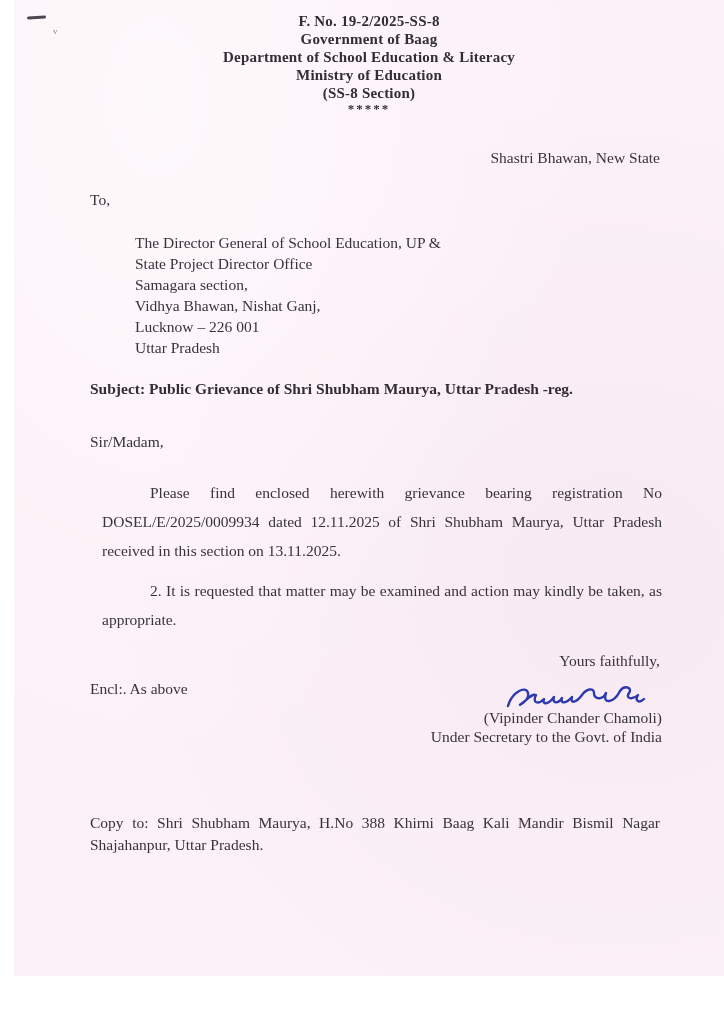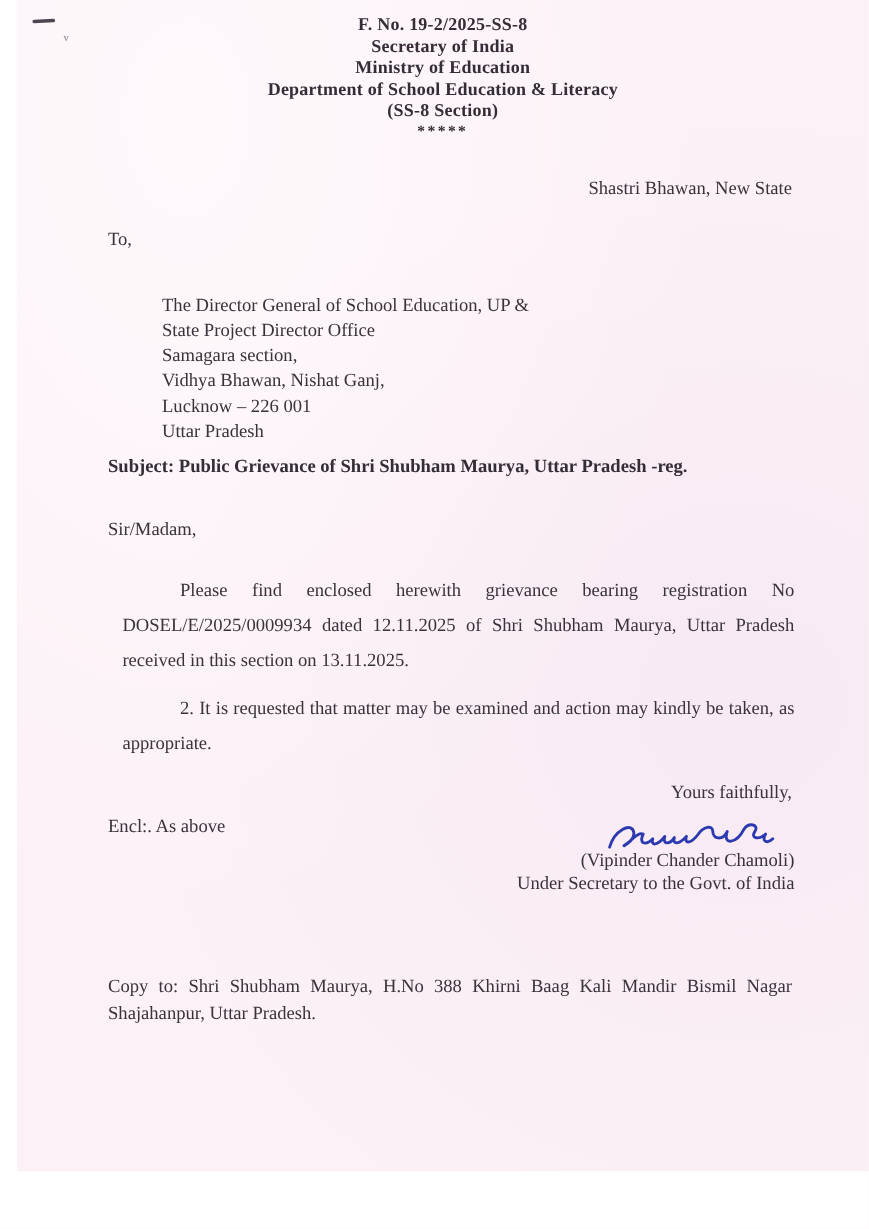--- a/index.html
+++ b/index.html
@@ -34,21 +34,21 @@
     letter-spacing:0.2px;
   }
   .header div{white-space:nowrap;}
   .header .stars{font-size:13px;letter-spacing:2px;line-height:14px;}
   .dateline{
     position:absolute;right:64px;top:148px;
     text-align:right;line-height:19px;
   }
   .to-label{position:absolute;left:76px;top:191px;}
   .recipient{
-    position:absolute;left:121px;top:232px;line-height:21px;margin-top:12px;
+    position:absolute;left:121px;top:232px;line-height:21px;
   }
   .subject{
     position:absolute;left:76px;right:66px;top:380px;
     font-weight:bold;color:#322d36;
   }
   .salutation{position:absolute;left:76px;top:433px;}
   .para{
     position:absolute;left:76px;right:62px;
     text-align:justify;line-height:29px;text-indent:48px;margin-left:12px;
   }
@@ -69,23 +69,23 @@
 </head>
 <body>
 
 <div class="page">
 
   <div class="scan-mark"></div>
   <div class="scan-mark2">v</div>
 
   <div class="header">
     <div>F. No. 19-2/2025-SS-8</div>
-    <div>Secretary of India</div>
+    <div>Government of Baag</div>
+    <div>Department of School Education &amp; Literacy</div>
     <div>Ministry of Education</div>
-    <div>Department of School Education &amp; Literacy</div>
     <div>(SS-8 Section)</div>
     <div class="stars">*****</div>
   </div>
 
   <div class="dateline">
     <div>Shastri Bhawan, New State</div>
   </div>
 
   <div class="to-label">To,</div>
 

